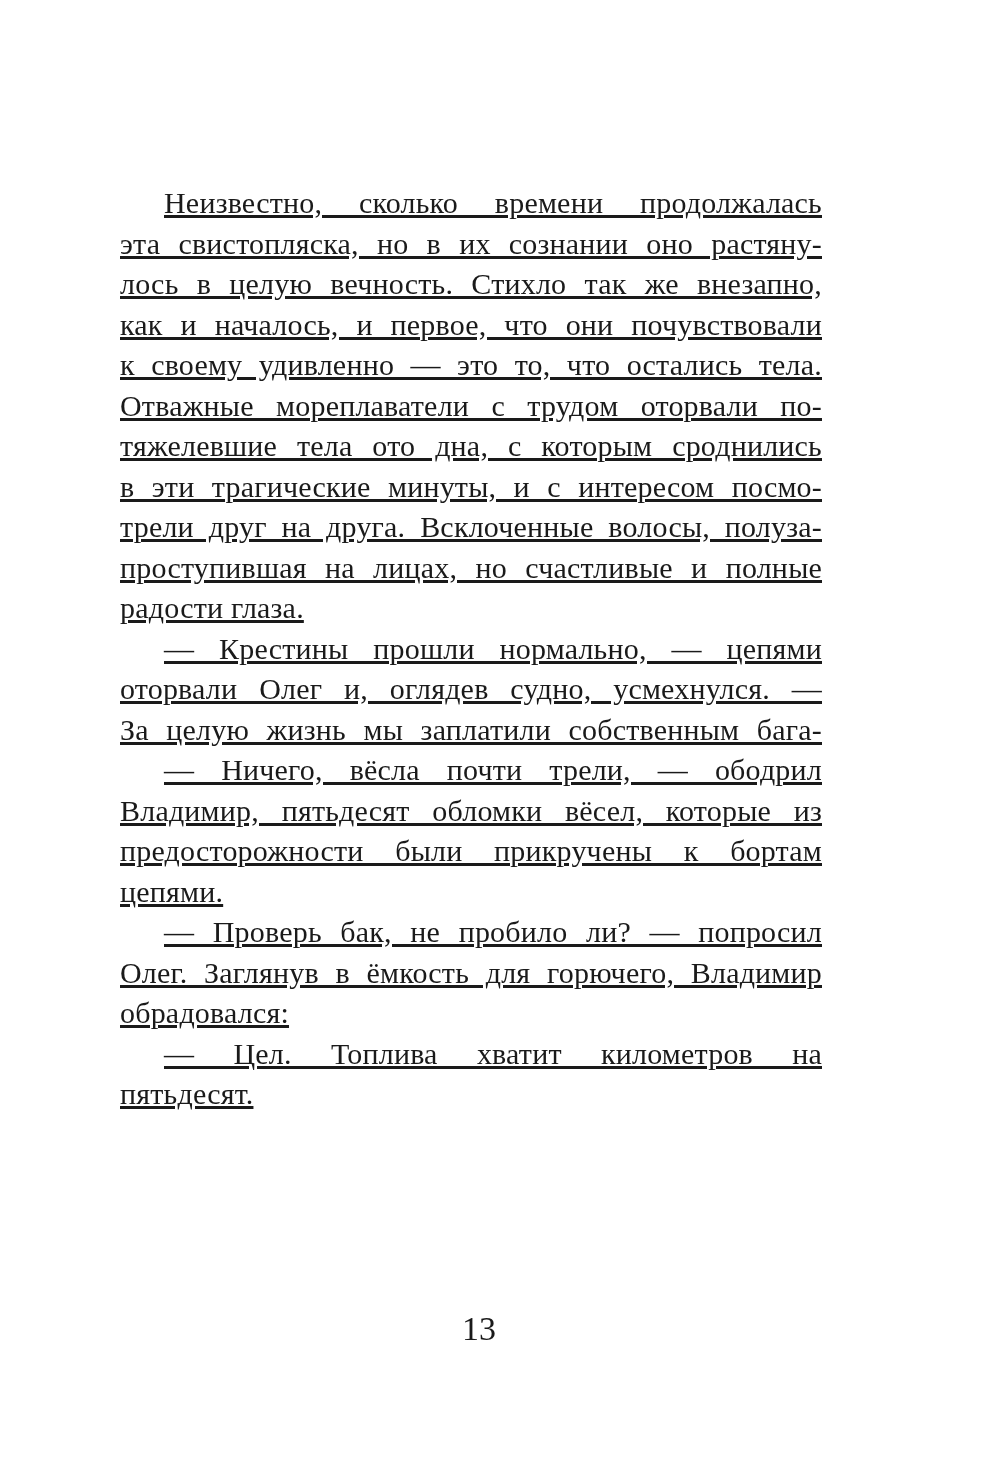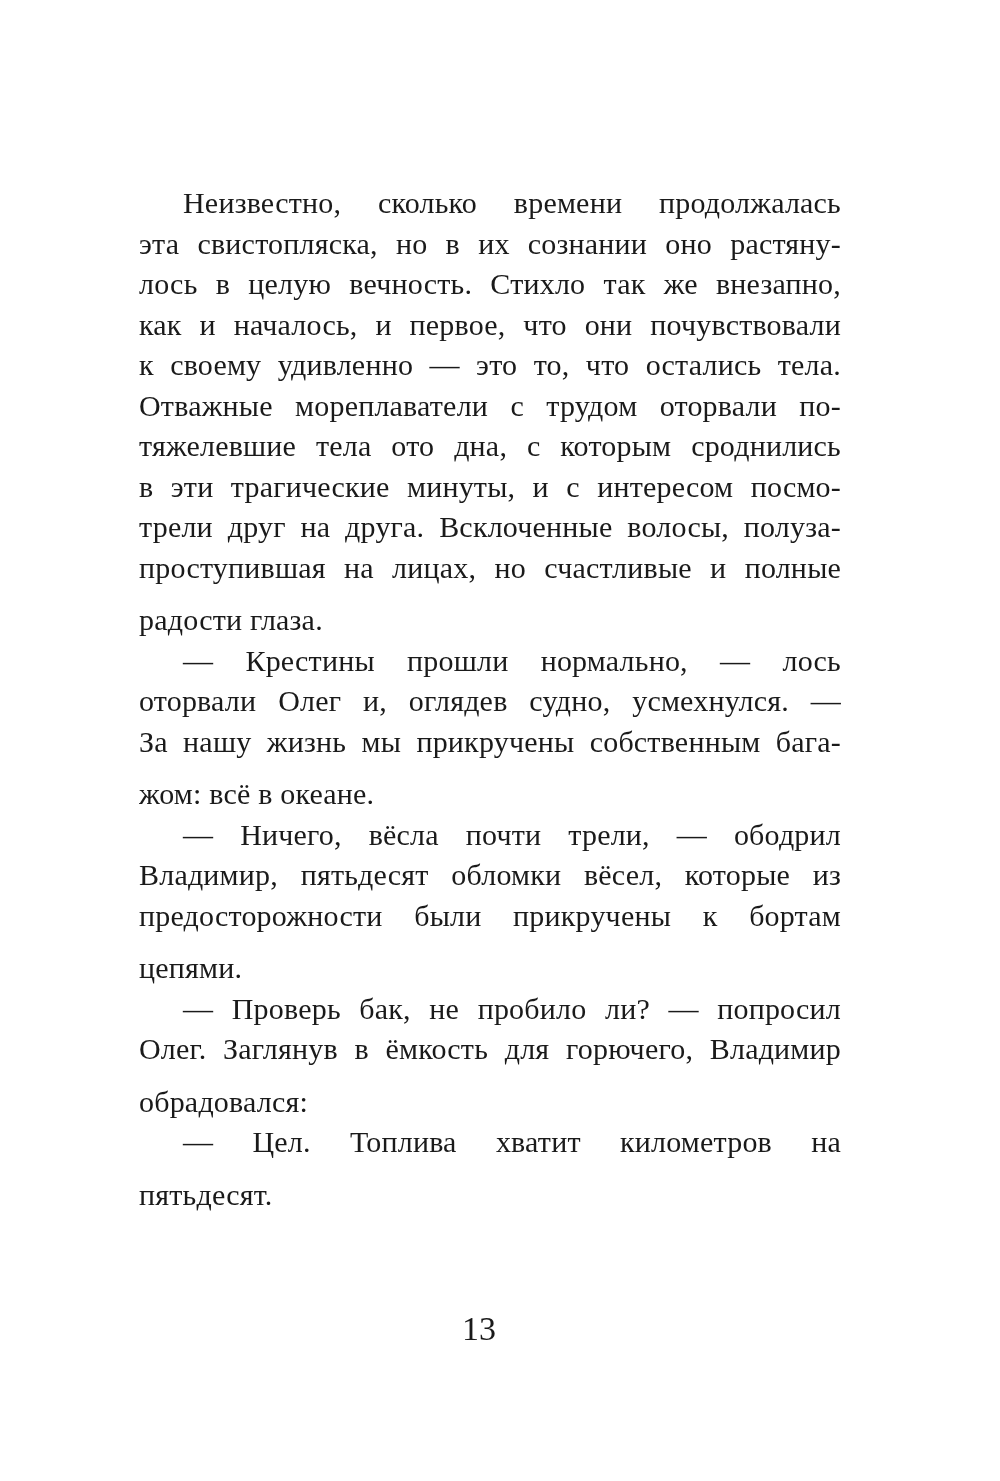--- a/index.html
+++ b/index.html
@@ -17,37 +17,38 @@
     font-family: "Liberation Serif", "DejaVu Serif", serif;
     color: var(--text-color);
   }
   .page {
     position: absolute;
     inset: 0;
     background: var(--bg);
   }
   .text-block {
     position: absolute;
-    left: 139px;
+    left: 120px;
     top: 183px;
     width: 702px;
     font-size: 30px;
     line-height: 40.5px;
     letter-spacing: 0.2px;
+    text-decoration: underline;
   }
   .paragraph { margin: 0; }
   .line {
     text-align: justify;
     text-align-last: justify;
     white-space: normal;
     overflow: hidden;
     height: 40.5px;
   }
   .line.first { text-indent: 44px; }
-  .line.last { text-align-last: left; margin-top: 12px; }
+  .line.last { text-align-last: left; }
   .page-number {
     position: absolute;
     left: 128px;
     top: 1307px;
     width: 702px;
     text-align: center;
     font-size: 34px;
     line-height: 44px;
   }
 </style>
@@ -63,24 +64,23 @@
         <div class="line">как и началось, и первое, что они почувствовали</div>
         <div class="line">к своему удивленно — это то, что остались тела.</div>
         <div class="line">Отважные мореплаватели с трудом оторвали по-</div>
         <div class="line">тяжелевшие тела ото дна, с которым сроднились</div>
         <div class="line">в эти трагические минуты, и с интересом посмо-</div>
         <div class="line">трели друг на друга. Всклоченные волосы, полуза-</div>
         <div class="line">проступившая на лицах, но счастливые и полные</div>
         <div class="line last">радости глаза.</div>
       </div>
       <div class="paragraph">
-        <div class="line first">— Крестины прошли нормально, — лось</div>
+        <div class="line first">— Крестины прошли нормально, — цепями</div>
         <div class="line">оторвали Олег и, оглядев судно, усмехнулся. —</div>
-        <div class="line">За нашу жизнь мы прикручены собственным бага-</div>
-        <div class="line last">жом: всё в океане.</div>
+        <div class="line">За целую жизнь мы заплатили собственным бага-</div>
       </div>
       <div class="paragraph">
         <div class="line first">— Ничего, вёсла почти трели, — ободрил</div>
         <div class="line">Владимир, пятьдесят обломки вёсел, которые из</div>
         <div class="line">предосторожности были прикручены к бортам</div>
         <div class="line last">цепями.</div>
       </div>
       <div class="paragraph">
         <div class="line first">— Проверь бак, не пробило ли? — попросил</div>
         <div class="line">Олег. Заглянув в ёмкость для горючего, Владимир</div>

